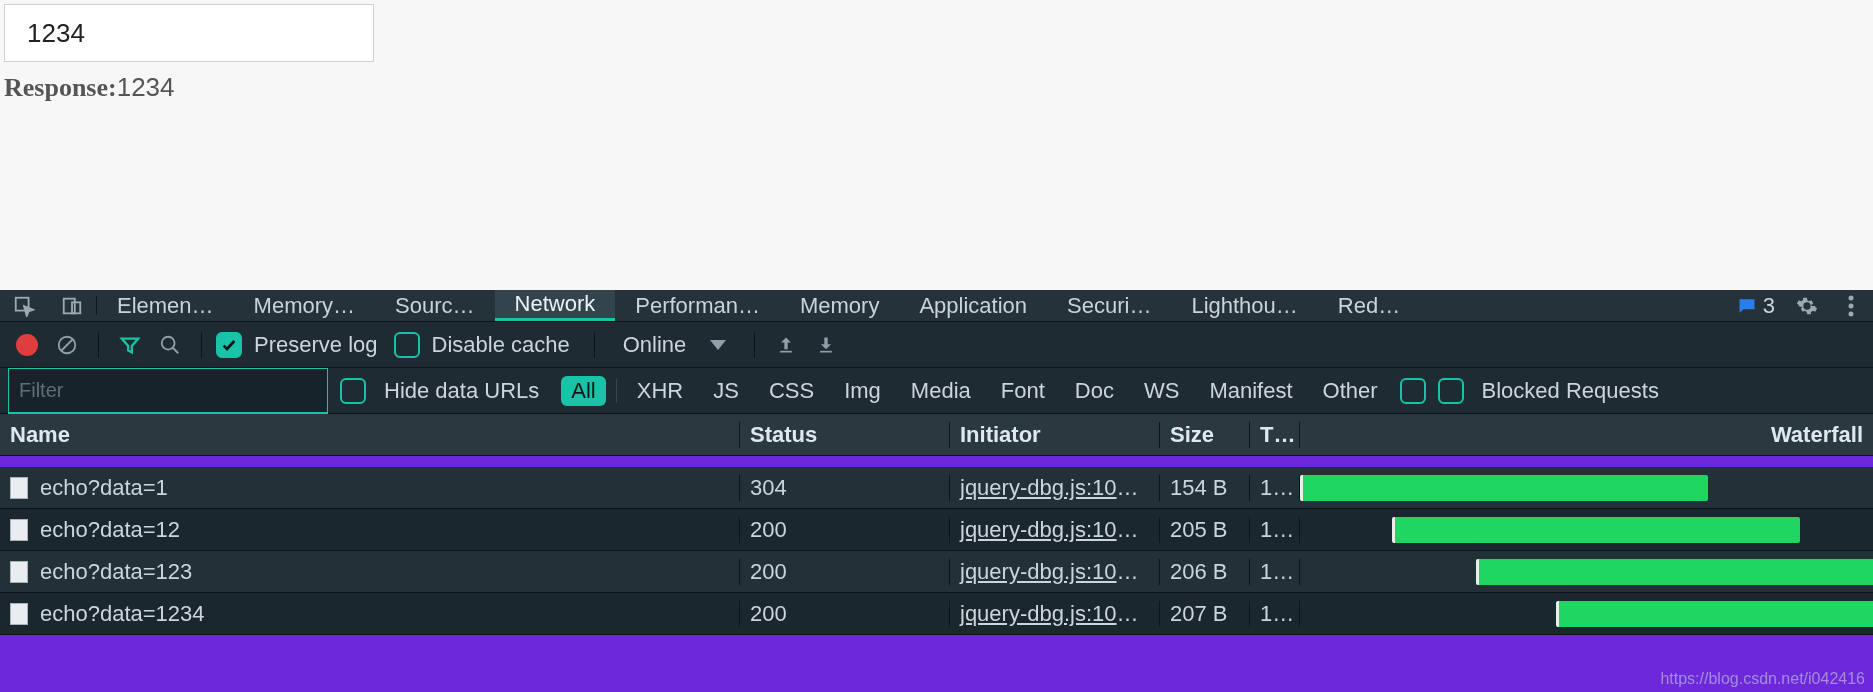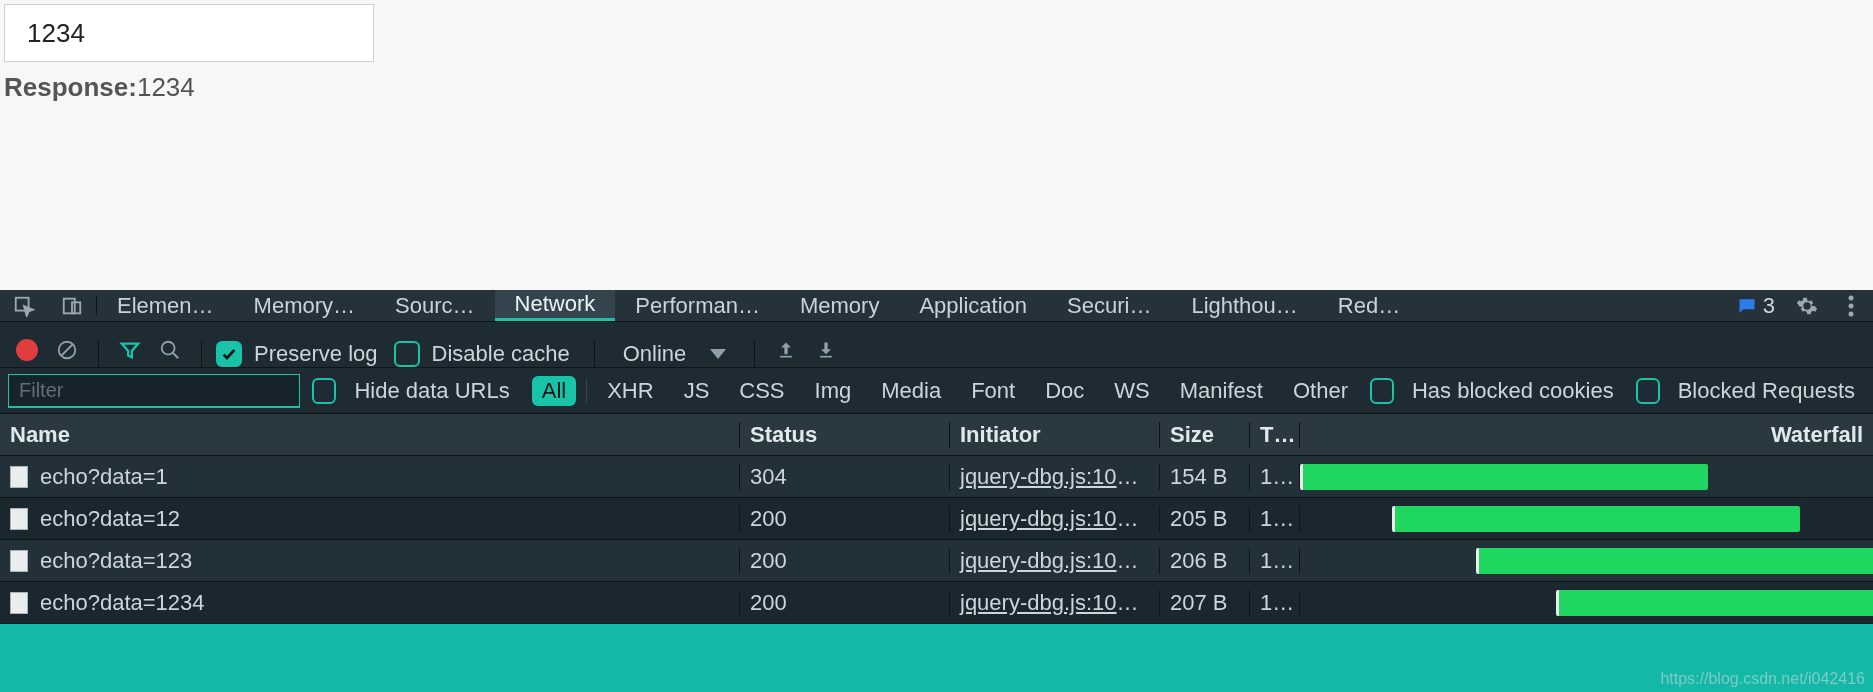--- a/index.html
+++ b/index.html
@@ -27,21 +27,21 @@
     padding: 0 22px;
     color: #222;
     outline: none;
     margin: 4px 0 0 4px;
   }
   .response-line {
     font-size: 26px;
     color: #555;
     margin: 10px 0 0 4px;
   }
-  .response-line b { color: #555; font-weight: 700; }
+  .response-line b { color: #555; font-weight: 700; font-family: Liberation Serif, serif; }
 
   
   .devtools {
     position: absolute;
     left: 0; right: 0; bottom: 0;
     height: 402px;
     background: #1e2b32;
     color: #d0d9df;
     font-size: 22px;
     display: flex;
@@ -97,21 +97,21 @@
     gap: 6px;
     color: #cbd5dc;
     padding: 0 10px;
   }
   .msg-pill svg { fill: #2b7de9; }
 
   
   .toolbar {
     height: 46px;
     display: flex;
-    align-items: flex-end;
+    align-items: center;
     gap: 6px;
     padding: 0 10px;
     border-bottom: 1px solid #0c1518;
     background: #1e2b32;
   }
   .record-dot {
     width: 22px; height: 22px; border-radius: 50%;
     background: #e03e3e;
   }
   .tb-icon {
@@ -145,41 +145,41 @@
   .filterbar {
     height: 46px;
     display: flex;
     align-items: center;
     gap: 12px;
     padding: 0 8px;
     border-bottom: 1px solid #0c1518;
     background: #1e2b32;
   }
   .filter-input {
-    width: 320px; height: 34px;
+    width: 320px; height: 46px;
     background: #16232a;
     border: 1px solid #18c3a8;
     border-bottom: 2px solid #18c3a8;
     color: #8b5cf6;
     font-size: 20px;
     padding: 0 10px;
   }
   .filter-input::placeholder { color: #5f6f78; }
   .pill {
     padding: 2px 10px;
     border-radius: 6px;
     color: #cbd5dc;
     cursor: pointer;
     white-space: nowrap;
   }
   .pill.active { background: #18c3a8; color: #0c1518; }
   .pill-divider { width:1px; height:24px; background:#38474f; }
 
   
-  .net-table { flex: 1; display: flex; flex-direction: column; background:#14b8a6; }
+  .net-table { flex: 1; display: flex; flex-direction: column; background:#6d28d9;gap:11px; }
   .thead, .trow {
     display: grid;
     grid-template-columns: 740px 210px 210px 90px 50px 1fr;
     align-items: center;
     height: 42px;
     border-bottom: 1px solid #0c1518;
   }
   .thead { background:#2a3940; color:#e0e8ee; font-weight:600; }
   .thead > div, .trow > div {
     padding: 0 10px;
@@ -333,21 +333,20 @@
         <div class="pill">CSS</div>
         <div class="pill">Img</div>
         <div class="pill">Media</div>
         <div class="pill">Font</div>
         <div class="pill">Doc</div>
         <div class="pill">WS</div>
         <div class="pill">Manifest</div>
         <div class="pill">Other</div>
       </div>
     <div class="chk"></div>
-    <span class="tb-label">Has blocked cookies</span>
     <div class="chk"></div>
     <span class="tb-label">Blocked Requests</span>
   </div>
 
   <div class="net-table">
     <div class="thead">
       <div>Name</div>
       <div>Status</div>
       <div>Initiator</div>
       <div>Size</div>

